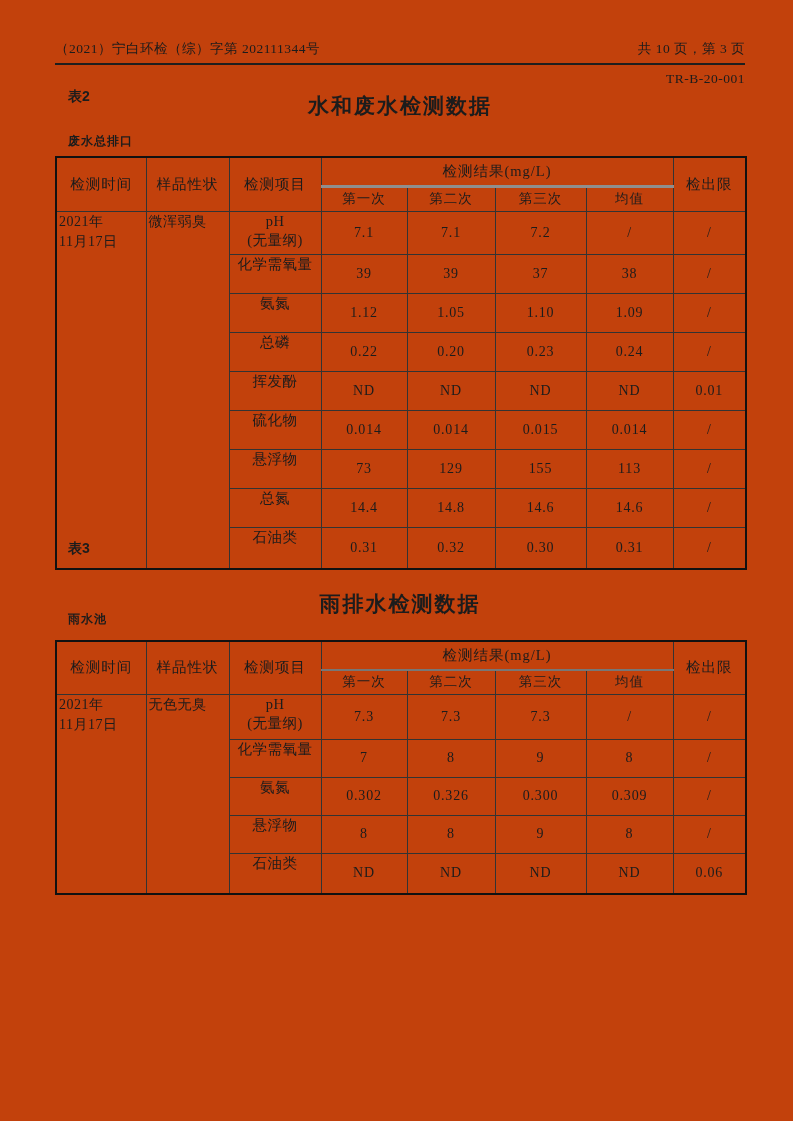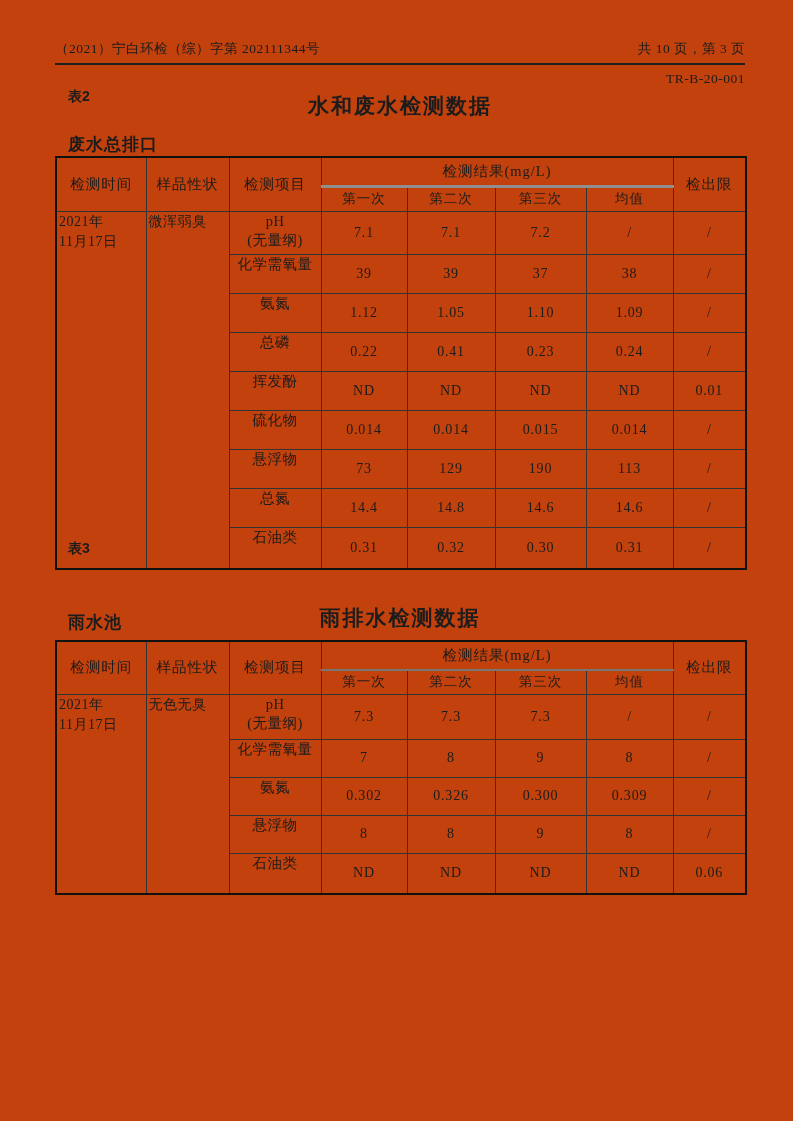--- a/index.html
+++ b/index.html
@@ -32,21 +32,21 @@
     font-family:"Liberation Sans","DejaVu Sans",sans-serif;
   }
   .doc-title {
     position:absolute; left:55px; width:690px;
     text-align:center;
     font-weight:bold; font-size:21px; letter-spacing:2px;
     font-family:"Liberation Sans","DejaVu Sans",sans-serif;
   }
   .sub-label {
     position:absolute; left:68px;
-    font-weight:bold; font-size:17px; letter-spacing:1px;
+    font-weight:bold; font-size:12px; letter-spacing:1px;
     font-family:"Liberation Sans","DejaVu Sans",sans-serif;
   }
 
   
   table.dtable {
     position:absolute; left:55px;
     width:690px;
     border-collapse:collapse;
     table-layout:fixed;
     border:2px solid #111;
@@ -139,21 +139,21 @@
         <td class="ic">氨氮</td>
         <td class="vc">1.12</td>
         <td class="vc">1.05</td>
         <td class="vc">1.10</td>
         <td class="vc">1.09</td>
         <td class="vc">/</td>
       </tr>
       <tr class="dr1">
         <td class="ic">总磷</td>
         <td class="vc">0.22</td>
-        <td class="vc">0.41</td>
+        <td class="vc">0.20</td>
         <td class="vc">0.23</td>
         <td class="vc">0.24</td>
         <td class="vc">/</td>
       </tr>
       <tr class="dr1">
         <td class="ic">挥发酚</td>
         <td class="vc">ND</td>
         <td class="vc">ND</td>
         <td class="vc">ND</td>
         <td class="vc">ND</td>
@@ -164,21 +164,21 @@
         <td class="vc">0.014</td>
         <td class="vc">0.014</td>
         <td class="vc">0.015</td>
         <td class="vc">0.014</td>
         <td class="vc">/</td>
       </tr>
       <tr class="dr1">
         <td class="ic">悬浮物</td>
         <td class="vc">73</td>
         <td class="vc">129</td>
-        <td class="vc">190</td>
+        <td class="vc">155</td>
         <td class="vc">113</td>
         <td class="vc">/</td>
       </tr>
       <tr class="dr1">
         <td class="ic">总氮</td>
         <td class="vc">14.4</td>
         <td class="vc">14.8</td>
         <td class="vc">14.6</td>
         <td class="vc">14.6</td>
         <td class="vc">/</td>
@@ -188,21 +188,21 @@
         <td class="vc">0.31</td>
         <td class="vc">0.32</td>
         <td class="vc">0.30</td>
         <td class="vc">0.31</td>
         <td class="vc">/</td>
       </tr>
     </tbody>
   </table>
 
   <div class="tab-label" style="top:540px;">表3</div>
-  <div class="doc-title" style="top:604px;">雨排水检测数据</div>
+  <div class="doc-title" style="top:590px;">雨排水检测数据</div>
   <div class="sub-label" style="top:611px;">雨水池</div>
 
   <table class="dtable" style="top:640px;">
     <colgroup>
       <col style="width:90px">
         <col style="width:83px">
         <col style="width:92px">
       <col style="width:86px">
         <col style="width:88px">
         <col style="width:91px">

